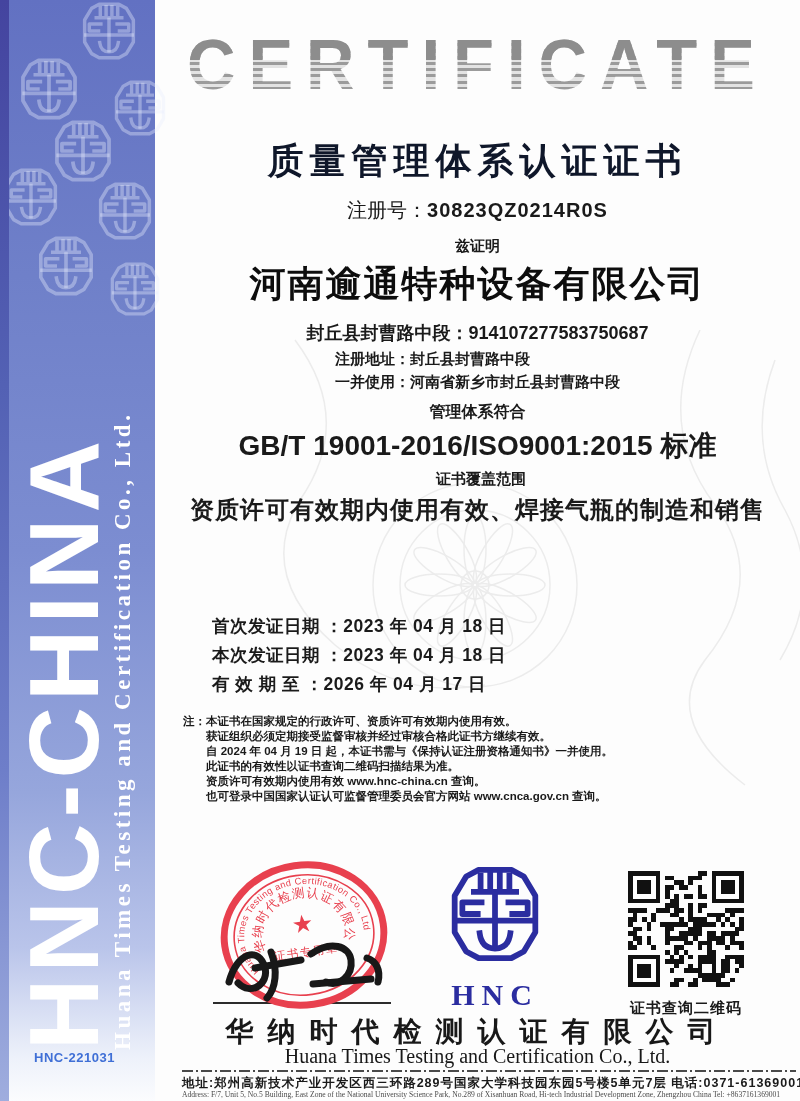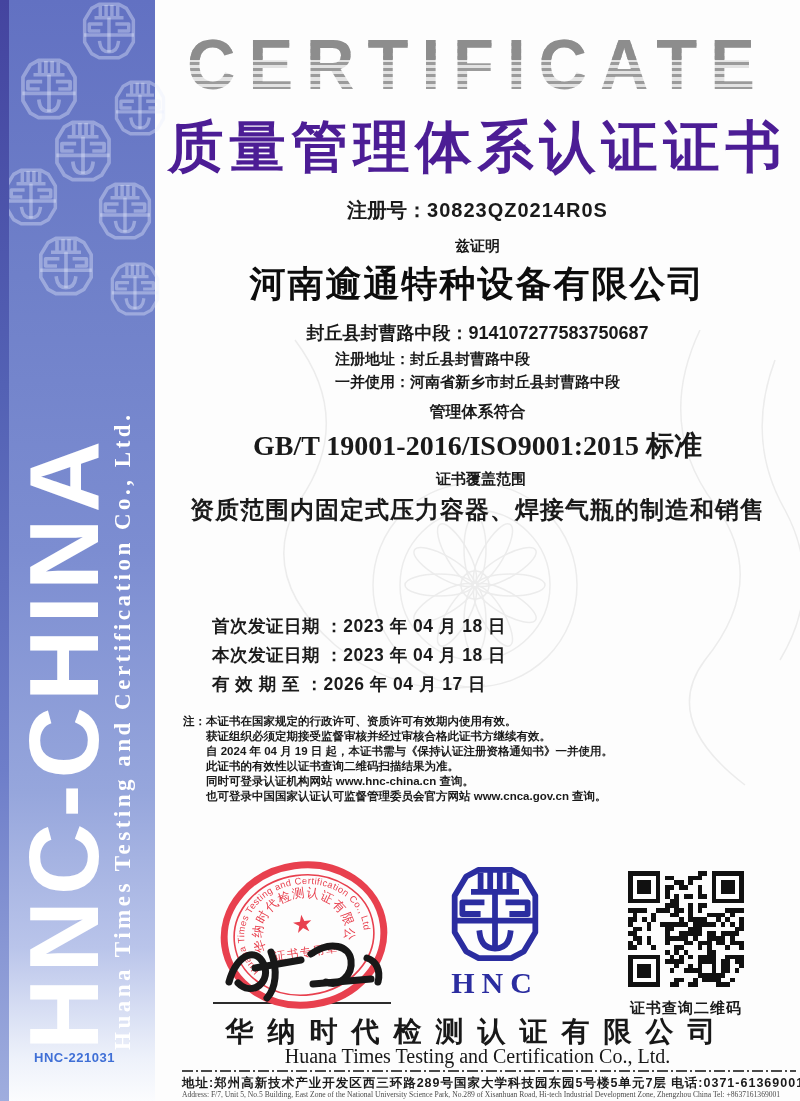--- a/index.html
+++ b/index.html
@@ -40,43 +40,43 @@
   
   .cblock{position:absolute;left:155px;width:645px;text-align:center;z-index:2;}
   #certificate-word{
     top:26px;font-weight:bold;font-size:67px;letter-spacing:13px;
     background-image:
       linear-gradient(to bottom,#8d8d8d 0,#8d8d8d 44%,rgba(0,0,0,0) 44%),
       repeating-linear-gradient(to bottom,#9b9b9b 0 3px,#e3e3e3 3px 6px);
     -webkit-background-clip:text;background-clip:text;color:transparent;
     transform:scaleY(1.04);
   }
-  #cert-title{top:110px;font-weight:bold;font-size:56px;letter-spacing:6px;color:#4c1d95;}
+  #cert-title{top:137px;font-weight:bold;font-size:36px;letter-spacing:6px;color:#0f172a;}
   #reg-line{top:197px;font-size:20px;}
-  #reg-line .lbl{font-weight:bold;}
+  #reg-line .lbl{font-weight:normal;}
   #reg-line .num{font-weight:600;letter-spacing:1px;margin-top:7px;}
   #certify-line{top:237px;font-size:15px;font-weight:bold;}
   #company-name{top:260px;font-size:36px;font-weight:bold;letter-spacing:2px;color:#0d0d0d;}
   #credit-line{top:321px;font-size:18px;font-weight:600;}
   #addr-block{top:347px;}
   #addr-block .inner{display:inline-block;text-align:left;font-size:15px;font-weight:600;line-height:23px;}
   #conform-label{top:402px;font-size:16px;font-weight:bold;}
-  #standard-line{top:427px;font-size:28px;font-family:Liberation Serif, serif;font-weight:600;}
+  #standard-line{top:427px;font-size:28px;font-family:Liberation Sans, sans-serif;font-weight:600;}
   #scope-label{top:470px;font-size:15px;font-weight:bold;padding-left:7px;}
   #scope-text{top:494px;font-size:24px;font-weight:bold;letter-spacing:1px;}
   #dates-block{position:absolute;left:212px;top:612px;z-index:2;}
   #dates-block .date-line{font-size:17.5px;font-weight:600;line-height:29px;letter-spacing:0.5px;}
   #notes-block{position:absolute;left:183px;top:714px;z-index:2;display:flex;}
   #notes-label{font-size:11.5px;font-weight:600;line-height:15px;white-space:nowrap;}
   #notes-lines .note-line{font-size:11.5px;font-weight:600;line-height:15px;white-space:nowrap;}
   
   #seal-underline{position:absolute;left:213px;top:1002px;width:178px;height:2px;background:#2c2c2c;z-index:2;}
   #org-seal{position:absolute;left:215px;top:860px;z-index:3;}
   #hnc-logo{position:absolute;left:437px;top:866px;width:116px;text-align:center;z-index:2;color:#2b2da0;}
-  #hnc-logo-text{font-family:"Liberation Serif",serif;font-weight:bold;font-size:30px;letter-spacing:7px;color:#2b2da0;margin-top:0px;}
+  #hnc-logo-text{font-family:"Liberation Serif",serif;font-weight:bold;font-size:30px;letter-spacing:7px;color:#2b2da0;margin-top:12px;}
   #qr-block{position:absolute;left:611px;top:871px;width:150px;text-align:center;z-index:2;}
   #qr-caption{font-size:15px;font-weight:600;margin-top:8px;letter-spacing:1px;}
   
   #footer-org-cn{top:1013px;font-size:28px;font-weight:600;letter-spacing:14px;font-family:"Liberation Serif",serif;color:#181818;}
   #footer-org-en{top:1045px;font-size:20px;font-family:"Liberation Serif",serif;color:#181818;}
   #footer-divider{
     position:absolute;left:182px;top:1070px;width:614px;height:2px;z-index:2;
     background:repeating-linear-gradient(90deg,#4a4a4a 0 11px,transparent 11px 14px,#4a4a4a 14px 16px,transparent 16px 19px);
   }
   #footer-addr-cn{position:absolute;left:182px;top:1075px;width:614px;font-size:12.5px;font-weight:600;letter-spacing:1px;z-index:2;white-space:nowrap;}
@@ -166,36 +166,36 @@
   <div class="cblock" id="credit-line">封丘县封曹路中段：914107277583750687</div>
   <div class="cblock" id="addr-block">
     <div class="inner">
       <div>注册地址：封丘县封曹路中段</div>
       <div>一并使用：河南省新乡市封丘县封曹路中段</div>
     </div>
   </div>
   <div class="cblock" id="conform-label">管理体系符合</div>
   <div class="cblock" id="standard-line">GB/T 19001-2016/ISO9001:2015 标准</div>
   <div class="cblock" id="scope-label">证书覆盖范围</div>
-  <div class="cblock" id="scope-text">资质范围内固定式压力容器、焊接气瓶的制造和销售</div>
+  <div class="cblock" id="scope-text">资质许可有效期内使用有效、焊接气瓶的制造和销售</div>
 
   <div id="dates-block">
     <div class="date-line">首次发证日期 ：2023 年 04 月 18 日</div>
     <div class="date-line">本次发证日期 ：2023 年 04 月 18 日</div>
     <div class="date-line">有 效 期 至 ：2026 年 04 月 17 日</div>
   </div>
 
   <div id="notes-block">
     <div id="notes-label">注：</div>
     <div id="notes-lines">
       <div class="note-line">本证书在国家规定的行政许可、资质许可有效期内使用有效。</div>
       <div class="note-line">获证组织必须定期接受监督审核并经过审核合格此证书方继续有效。</div>
       <div class="note-line">自 2024 年 04 月 19 日 起，本证书需与《保持认证注册资格通知书》一并使用。</div>
       <div class="note-line">此证书的有效性以证书查询二维码扫描结果为准。</div>
-      <div class="note-line">同时可登录认证机构网站 www.hnc-china.cn 查询。</div>
+      <div class="note-line">资质许可有效期内使用有效 www.hnc-china.cn 查询。</div>
       <div class="note-line">也可登录中国国家认证认可监督管理委员会官方网站 www.cnca.gov.cn 查询。</div>
     </div>
   </div>
 
   <div id="seal-underline"></div>
 
   <svg id="org-seal" width="182" height="152" viewBox="0 0 182 152">
     <g transform="rotate(-8 89 75)">
       <ellipse cx="89" cy="75" rx="80" ry="70" fill="none" stroke="#e8404e" stroke-width="7"></ellipse>
       <ellipse cx="89" cy="75" rx="70" ry="60" fill="none" stroke="#e8404e" stroke-width="1.6"></ellipse>

